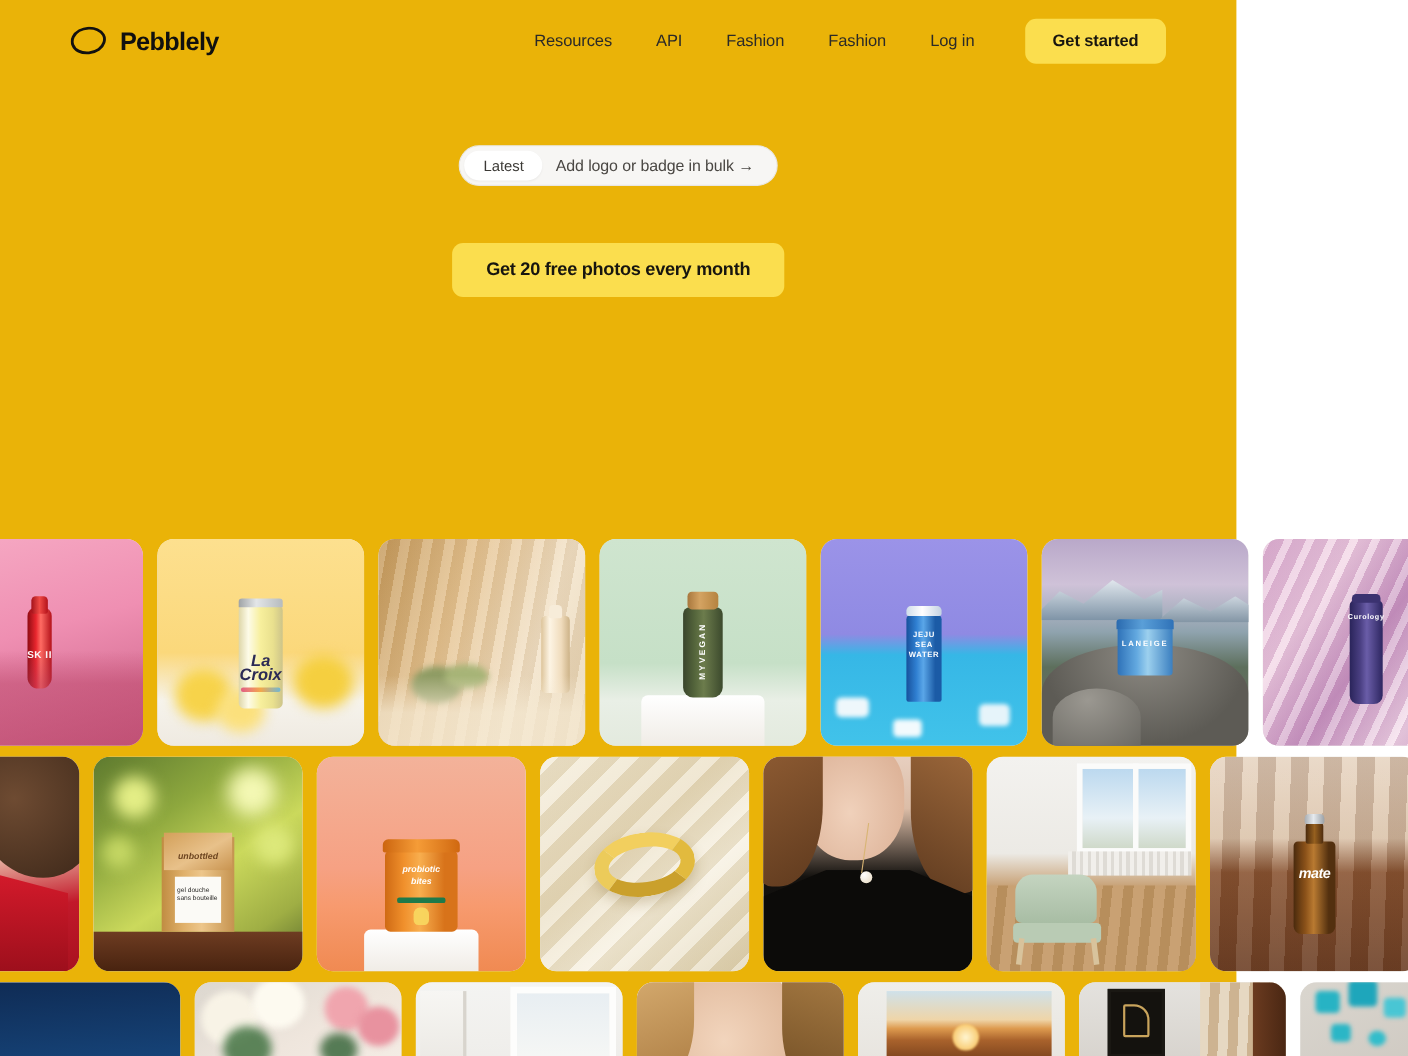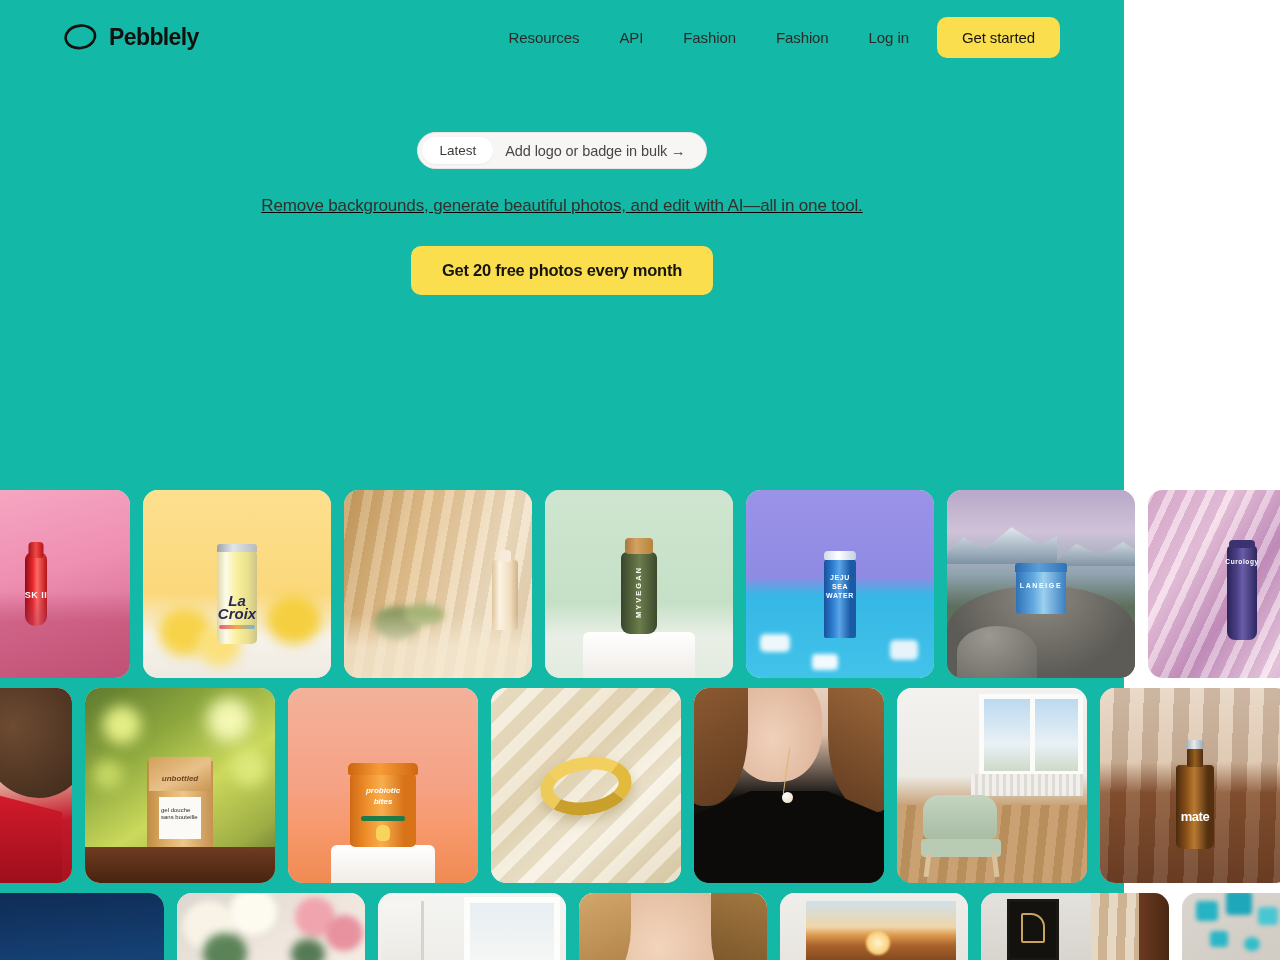--- a/index.html
+++ b/index.html
@@ -4,44 +4,44 @@
 <title>Pebblely</title>
 <style>
   * { box-sizing: border-box; margin: 0; padding: 0; }
   html, body {
     width: 1280px; height: 960px;
     overflow: hidden;
     background: #ffffff;
     font-family: "Liberation Sans", sans-serif;
     -webkit-font-smoothing: antialiased;
   }
-  .page { position: relative; width: 1124px; height: 960px; background:#14b8a6; }
+  .page { position: relative; width: 1124px; height: 960px; background:#eab308; }
 
   
   .header {
     height: 74px;
     display: flex; align-items: center;
     padding: 0 64px 0 64px;
   }
   .brand { display: flex; align-items: center; gap: 11px; cursor: pointer; }
   .brand-logo { width: 34px; height: 26px; display:block; }
   .brand-name {
     font-size: 23px; font-weight: 700; letter-spacing: -0.6px; color: #11100f;
     font-family: "Liberation Sans", sans-serif;
   }
   .nav { margin-left: auto; display: flex; align-items: center; gap: 0; }
   .nav-link {
     font-size: 15px; color: #2b2a28; text-decoration: none;
     padding: 9px 20px; border-radius: 8px; white-space: nowrap;
     letter-spacing: -0.1px;
   }
   .cta-nav {
-    margin-left: 8px;
+    margin-left: 26px;
     background: #fbde4e; color: #17150f;
-    font-size: 15px; font-weight: 400; letter-spacing: -0.1px;
+    font-size: 15px; font-weight: 700; letter-spacing: -0.1px;
     padding: 12px 25px; border: none; border-radius: 10px; cursor: pointer;
     font-family: "Liberation Sans", sans-serif; white-space: nowrap;
   }
 
   
   .hero { text-align: center; padding-top: 58px; text-decoration: underline; }
   .pill {
     display: inline-flex; align-items: center;
     background: #f7f6f4;
     border: 1px solid #e9e7e3;
@@ -157,21 +157,20 @@
   <div class="hero">
 
     <div class="pill">
       <span class="pill-chip">Latest</span>
       <span class="pill-text">Add logo or badge in bulk →</span>
     </div>
 
     <h1 class="headline">
     </h1>
 
-    <p class="subhead">Remove backgrounds, generate beautiful photos, and edit with AI—all in one tool.</p>
 
     <button class="cta-hero">Get 20 free photos every month</button>
   </div>
 
   <div class="gallery">
 
     <div class="grow r1">
 
       <div class="tile h1" title="Red SK-II serum bottle standing in rippling pink water" aria-label="Red SK-II serum bottle standing in rippling pink water">
         <div class="tl bg-pink"></div>
@@ -300,21 +299,21 @@
         <div style="position:absolute;left:28px;bottom:6px;width:5px;height:24px;background:#d8c39c;transform:rotate(7deg);"></div>
         <div style="position:absolute;left:96px;bottom:6px;width:5px;height:24px;background:#d8c39c;transform:rotate(-7deg);"></div>
       </div>
 
       <div class="tile h2" title="Amber mate glass bottle on polished wood table" aria-label="Amber mate glass bottle on polished wood table">
         <div class="tl bg-wood"></div>
         <div class="tl" style="background:repeating-linear-gradient(92deg,rgba(255,255,255,.1) 0 14px,rgba(80,40,18,.18) 14px 30px);"></div>
         <div class="bot" style="bottom:34px;width:38px;height:84px;background:linear-gradient(90deg,#4a2a0d,#8a5119 28%,#b97a31 48%,#53300f 84%);border-radius:4px 4px 7px 7px;"></div>
         <div class="cap" style="bottom:116px;width:16px;height:20px;background:linear-gradient(90deg,#4a2a0d,#96601f 50%,#4e2c0e);"></div>
         <div class="cap" style="bottom:134px;width:18px;height:9px;background:linear-gradient(90deg,#a8adb2,#e6eaee 45%,#9ba1a6);"></div>
-        <div class="label" style="bottom:57px;font-size:13px;letter-spacing:-.4px;font-weight:700;">mate</div>
+        <div class="label" style="bottom:80px;font-size:13px;letter-spacing:-.4px;font-weight:700;font-style:italic;">mate</div>
       </div>
     </div>
 
     <div class="grow r3">
 
       <div class="tile h3" title="Serum dropper bottle against deep blue gradient" aria-label="Serum dropper bottle against deep blue gradient">
         <div class="tl bg-navy"></div>
 
       </div>
 

